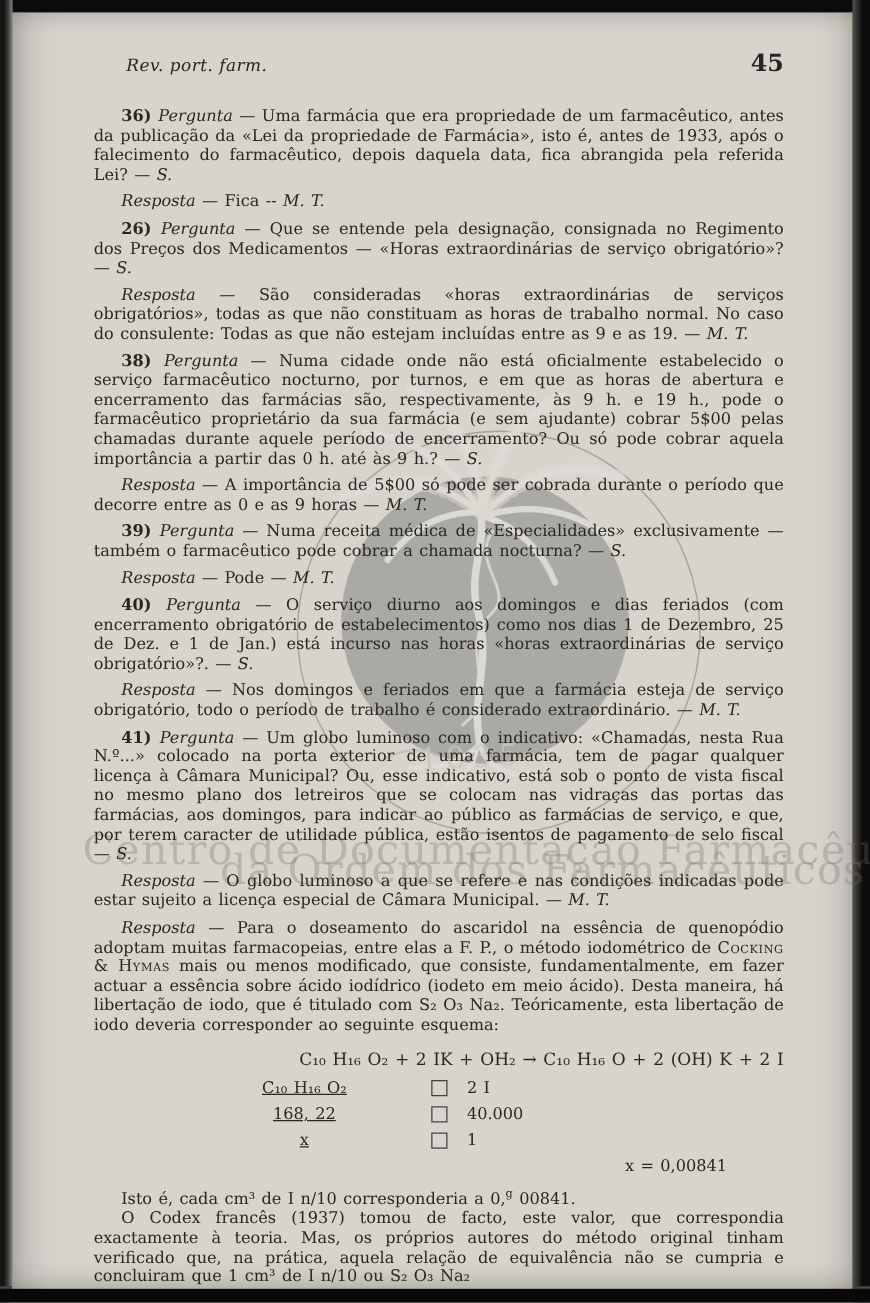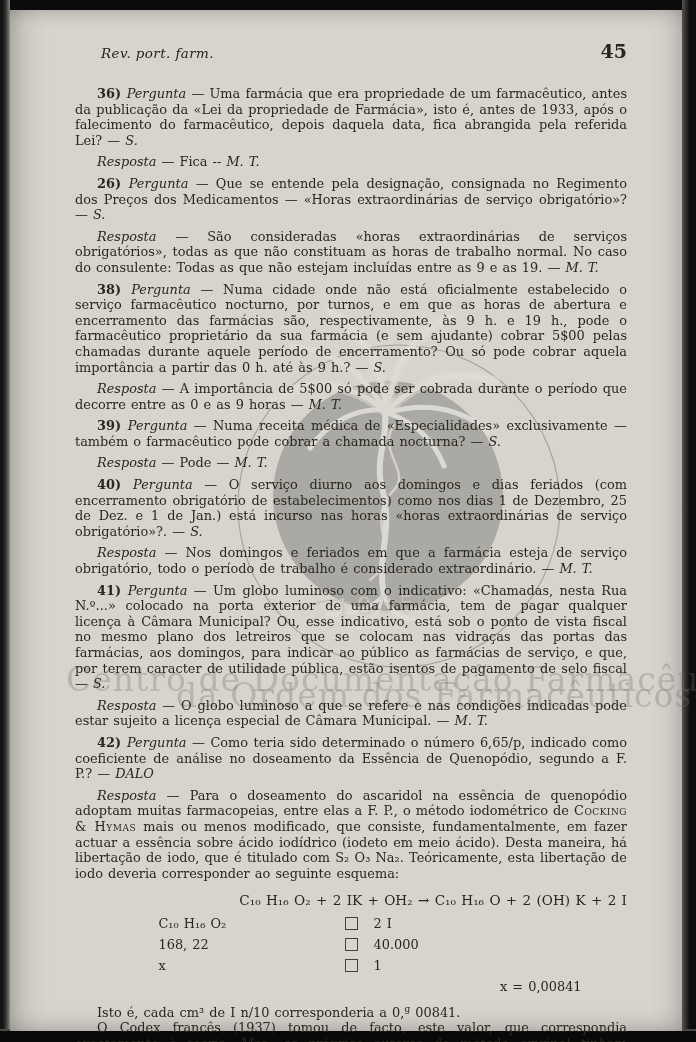--- a/index.html
+++ b/index.html
@@ -58,21 +58,21 @@
   .para.tfirst{margin-top:10px;text-align:justify;}
   .para.tight{margin-top:0;}
   .para.result-line{text-indent:0;text-align:left;padding-left:425px;margin:3px 0 8px 0;}
   .seg-i{font-style:italic;}
   .seg-b{font-weight:bold;}
   .seg-sc{font-variant:small-caps;letter-spacing:.5px;}
   sup{font-size:9px;line-height:0;}
 
   .prop-block{margin-top:4px;}
   .prop-row{display:flex;justify-content:center;align-items:center;height:21px;}
-  .prop-left{width:170px;text-align:left;}
+  .prop-left{width:170px;text-align:center;text-decoration:underline;}
   .prop-right{width:170px;text-align:left;}
   .box{width:11px;height:11px;border:1.4px solid #44423c;margin:0 16px;flex:0 0 auto;}
 </style>
 </head>
 <body>
 
 <div class="edge edge-top"></div>
 <div class="edge edge-left"></div>
 <div class="edge edge-right"></div>
 <div class="edge edge-bottom"></div>
@@ -121,21 +121,20 @@
         <div class="para"><span class="seg-b">26) </span><span class="seg-i">Pergunta</span><span> — Que se entende pela designação, consignada no Regimento dos Preços dos Medicamentos — «Horas extraordinárias de serviço obrigatório»? — </span><span class="seg-i">S.</span></div>
         <div class="para"><span class="seg-i">Resposta</span><span> — São consideradas «horas extraordinárias de serviços obrigatórios», todas as que não constituam as horas de trabalho normal. No caso do consulente: Todas as que não estejam incluídas entre as 9 e as 19. — </span><span class="seg-i">M. T.</span></div>
         <div class="para"><span class="seg-b">38) </span><span class="seg-i">Pergunta</span><span> — Numa cidade onde não está oficialmente estabelecido o serviço farmacêutico nocturno, por turnos, e em que as horas de abertura e encerramento das farmácias são, respectivamente, às 9 h. e 19 h., pode o farmacêutico proprietário da sua farmácia (e sem ajudante) cobrar 5$00 pelas chamadas durante aquele período de encerramento? Ou só pode cobrar aquela importância a partir das 0 h. até às 9 h.? — </span><span class="seg-i">S.</span></div>
         <div class="para"><span class="seg-i">Resposta</span><span> — A importância de 5$00 só pode ser cobrada durante o período que decorre entre as 0 e as 9 horas — </span><span class="seg-i">M. T.</span></div>
         <div class="para"><span class="seg-b">39) </span><span class="seg-i">Pergunta</span><span> — Numa receita médica de «Especialidades» exclusivamente — também o farmacêutico pode cobrar a chamada nocturna? — </span><span class="seg-i">S.</span></div>
         <div class="para"><span class="seg-i">Resposta</span><span> — Pode — </span><span class="seg-i">M. T.</span></div>
         <div class="para"><span class="seg-b">40) </span><span class="seg-i">Pergunta</span><span> — O serviço diurno aos domingos e dias feriados (com encerramento obrigatório de estabelecimentos) como nos dias 1 de Dezembro, 25 de Dez. e 1 de Jan.) está incurso nas horas «horas extraordinárias de serviço obrigatório»?. — </span><span class="seg-i">S.</span></div>
         <div class="para"><span class="seg-i">Resposta</span><span> — Nos domingos e feriados em que a farmácia esteja de serviço obrigatório, todo o período de trabalho é considerado extraordinário. — </span><span class="seg-i">M. T.</span></div>
         <div class="para"><span class="seg-b">41) </span><span class="seg-i">Pergunta</span><span> — Um globo luminoso com o indicativo: «Chamadas, nesta Rua N.º...» colocado na porta exterior de uma farmácia, tem de pagar qualquer licença à Câmara Municipal? Ou, esse indicativo, está sob o ponto de vista fiscal no mesmo plano dos letreiros que se colocam nas vidraças das portas das farmácias, aos domingos, para indicar ao público as farmácias de serviço, e que, por terem caracter de utilidade pública, estão isentos de pagamento de selo fiscal — </span><span class="seg-i">S.</span></div>
         <div class="para"><span class="seg-i">Resposta</span><span> — O globo luminoso a que se refere e nas condições indicadas pode estar sujeito a licença especial de Câmara Municipal. — </span><span class="seg-i">M. T.</span></div>
-        <div class="para"><span class="seg-b">42) </span><span class="seg-i">Pergunta</span><span> — Como teria sido determinado o número 6,65/p, indicado como coeficiente de análise no doseamento da Essência de Quenopódio, segundo a F. P.? — </span><span class="seg-i">DALO</span></div>
         <div class="para"><span class="seg-i">Resposta</span><span> — Para o doseamento do ascaridol na essência de quenopódio adoptam muitas farmacopeias, entre elas a F. P., o método iodométrico de </span><span class="seg-sc">Cocking &amp; Hymas</span><span> mais ou menos modificado, que consiste, fundamentalmente, em fazer actuar a essência sobre ácido iodídrico (iodeto em meio ácido). Desta maneira, há libertação de iodo, que é titulado com S₂ O₃ Na₂. Teóricamente, esta libertação de iodo deveria corresponder ao seguinte esquema:</span></div>
         <div class="para center"><span>C₁₀ H₁₆ O₂ + 2 IK + OH₂ → C₁₀ H₁₆ O + 2 (OH) K + 2 I</span></div>
         <div class="prop-block">
           <div class="prop-row">
             <span class="prop-left">C₁₀ H₁₆ O₂</span>
             <span class="box"></span>
             <span class="prop-right">2 I</span>
           </div>
           <div class="prop-row">
             <span class="prop-left">168, 22</span>

